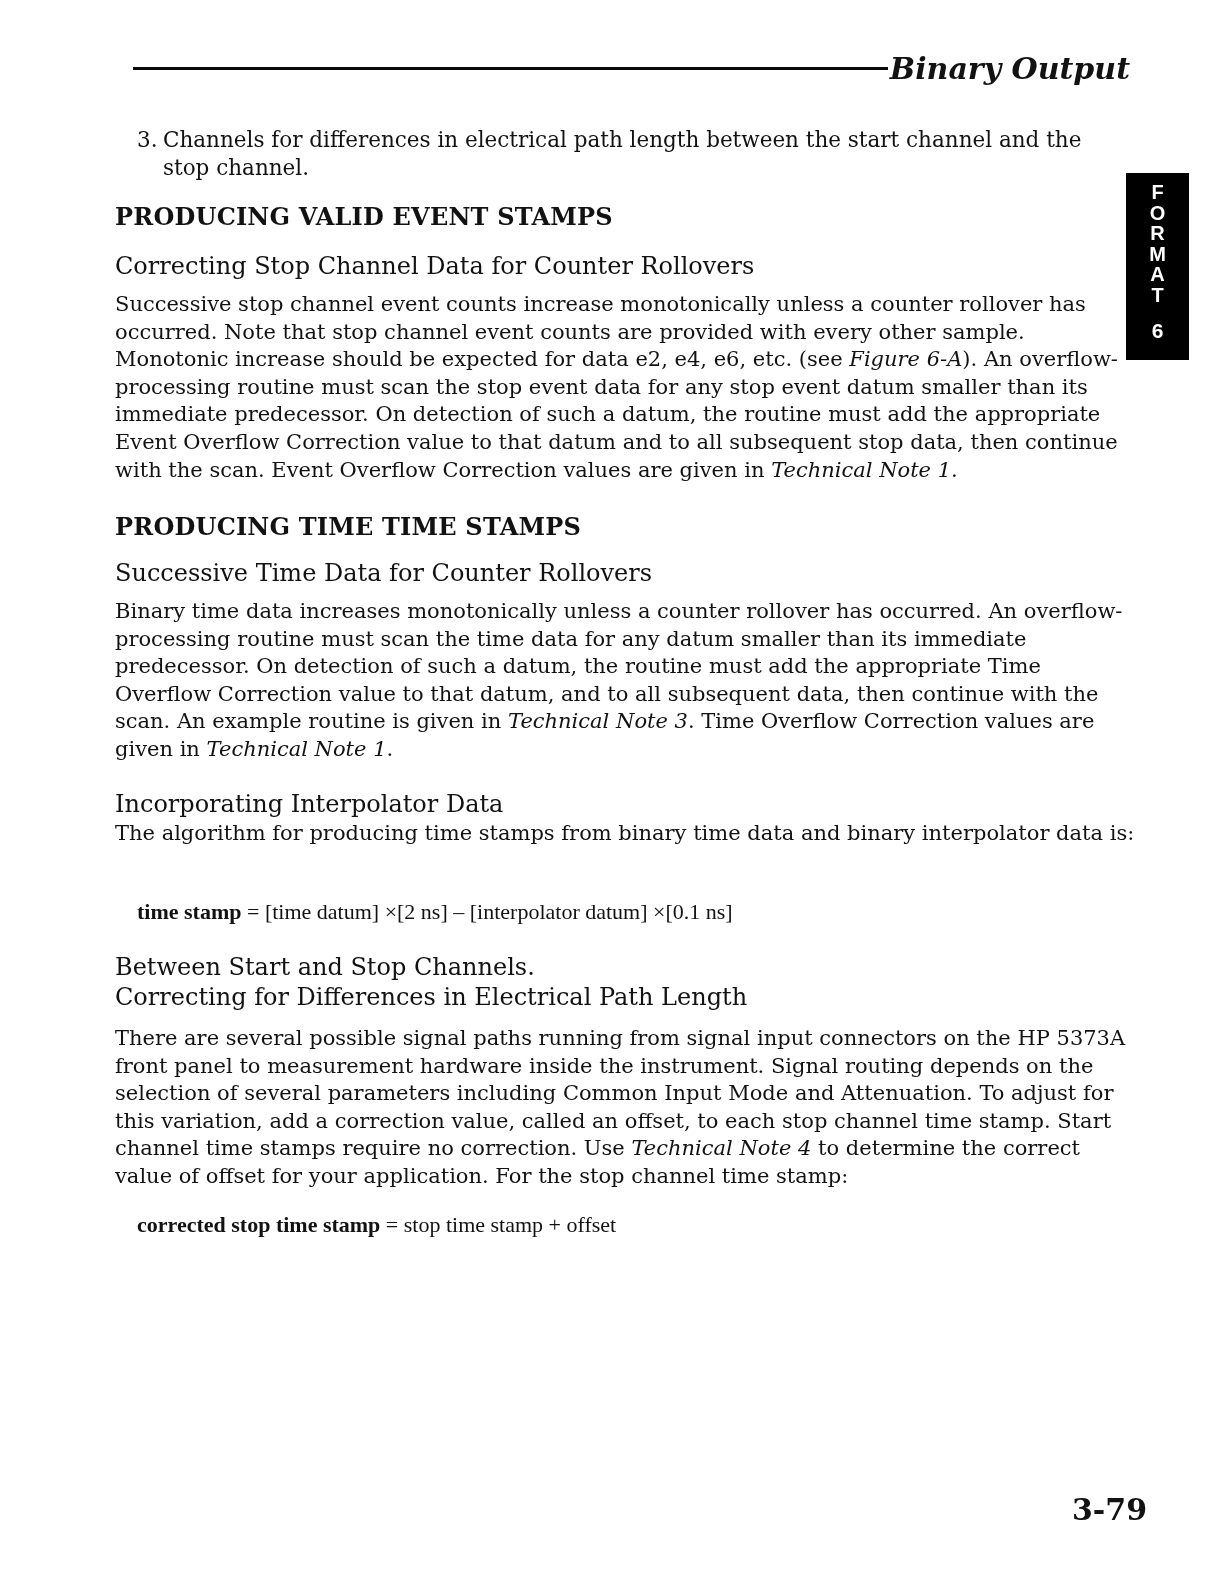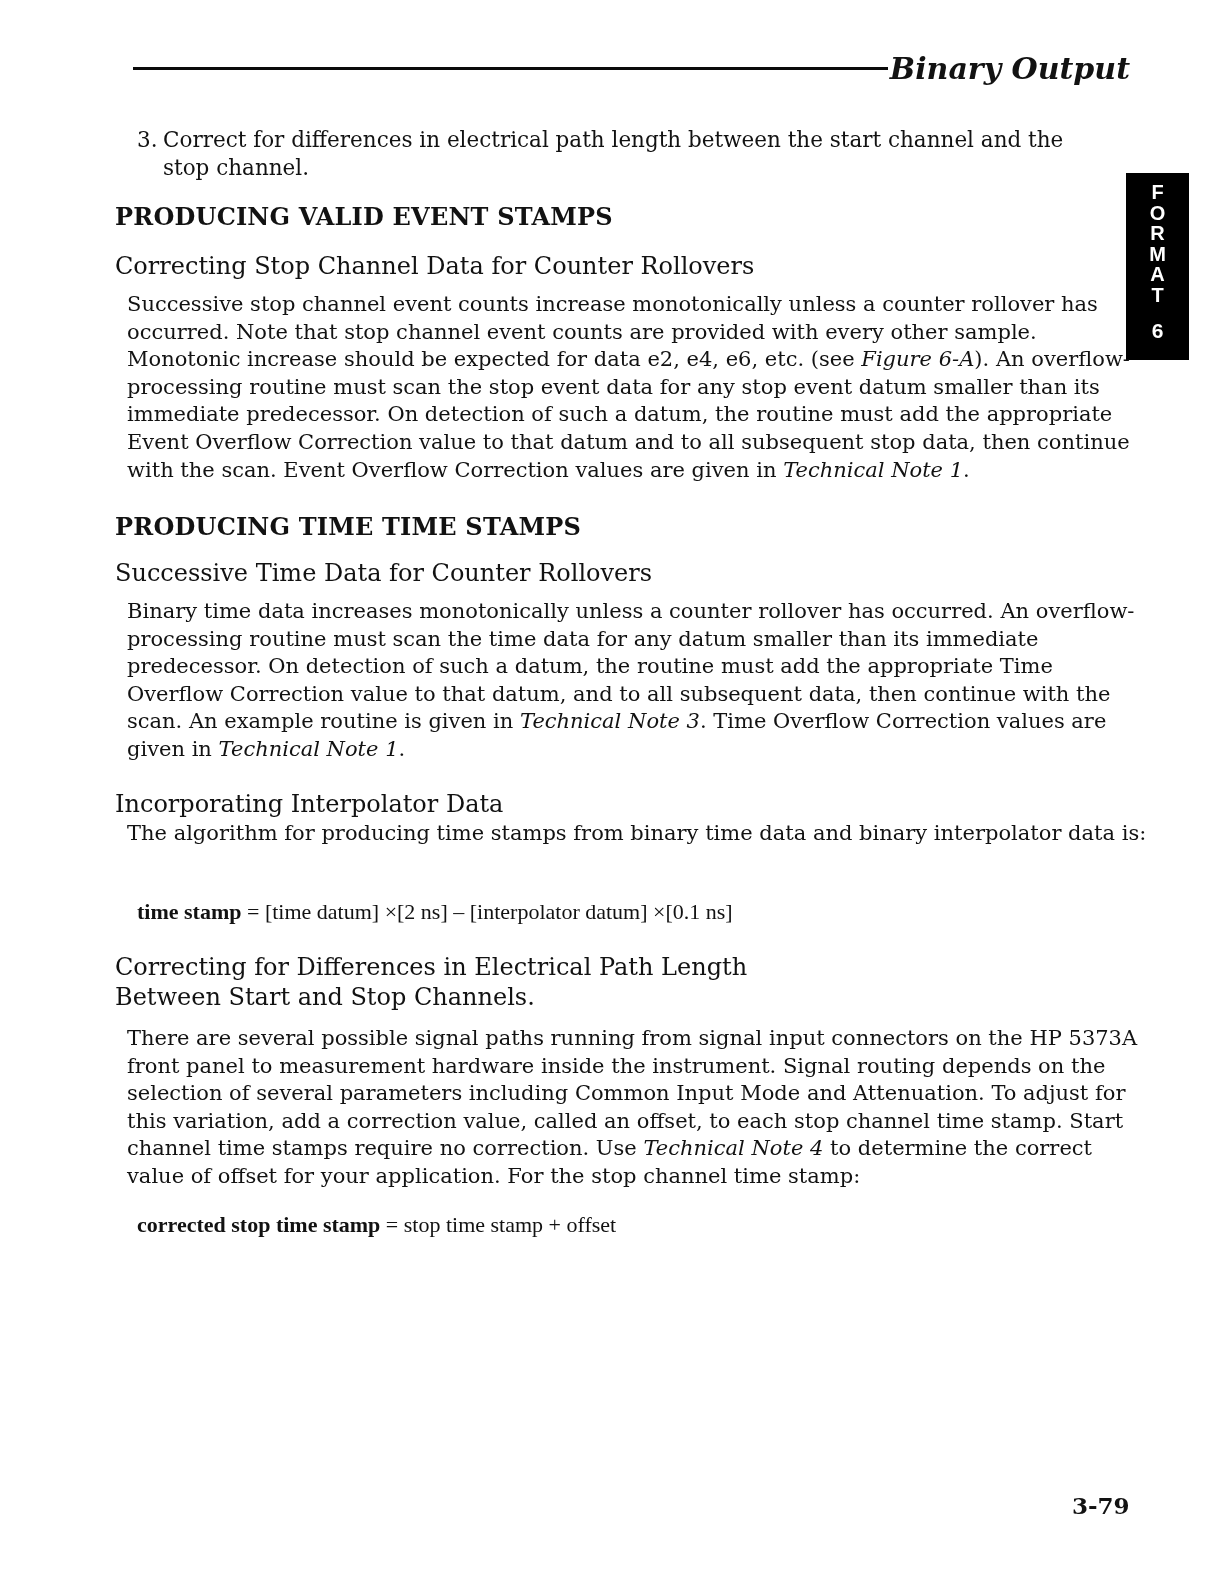--- a/index.html
+++ b/index.html
@@ -53,28 +53,27 @@
     left: 115px; font-size: 24px; font-weight: bold; letter-spacing: 0.2px;
     white-space: nowrap;
   }
   .section-heading {
     left: 115px; font-size: 24px; font-weight: normal; line-height: 30px;
     white-space: nowrap;
   }
   .body-par {
     left: 115px; width: 1020px; font-size: 21px; line-height: 27.6px;
     text-align: left;
-    margin-left: 12px;
   }
   .formula {
     left: 137px; font-size: 22px; white-space: nowrap; font-family: Liberation Serif, serif;
   }
 
   .page-number {
-    top: 1492px; left: 1072px; font-size: 23px; font-weight: 600;
+    top: 1492px; left: 1072px; font-size: 30px; font-weight: 600;
   }
 </style>
 </head>
 <body>
 
 <div class="abs header-row">
   <div class="header-rule"></div>
   <div class="running-title">Binary Output</div>
 </div>
 
@@ -83,35 +82,35 @@
   <div class="tab-letter">O</div>
   <div class="tab-letter">R</div>
   <div class="tab-letter">M</div>
   <div class="tab-letter">A</div>
   <div class="tab-letter">T</div>
   <div class="tab-number">6</div>
 </div>
 
 <div class="abs list-item">
   <span class="list-num">3.</span>
-  <span class="list-text">Correct for differences in electrical path length between the start channel and the stop channel.</span>
+  <span class="list-text">Channels for differences in electrical path length between the start channel and the stop channel.</span>
 </div>
 
 <div class="abs eyebrow" style="top:202px">PRODUCING VALID EVENT STAMPS</div>
 <div class="abs section-heading" style="top:251px">Correcting Stop Channel Data for Counter Rollovers</div>
 <div class="abs body-par" style="top:291px"><span>Successive stop channel event counts increase monotonically unless a counter rollover has occurred. Note that stop channel event counts are provided with every other sample. Monotonic increase should be expected for data e2, e4, e6, etc. (see </span><span style="font-style: italic;">Figure 6-A</span><span>). An overflow-processing routine must scan the stop event data for any stop event datum smaller than its immediate predecessor. On detection of such a datum, the routine must add the appropriate Event Overflow Correction value to that datum and to all subsequent stop data, then continue with the scan. Event Overflow Correction values are given in </span><span style="font-style: italic;">Technical Note 1</span><span>.</span></div>
 
 <div class="abs eyebrow" style="top:512px">PRODUCING TIME TIME STAMPS</div>
 <div class="abs section-heading" style="top:558px">Successive Time Data for Counter Rollovers</div>
 <div class="abs body-par" style="top:598px"><span>Binary time data increases monotonically unless a counter rollover has occurred. An overflow-processing routine must scan the time data for any datum smaller than its immediate predecessor. On detection of such a datum, the routine must add the appropriate Time Overflow Correction value to that datum, and to all subsequent data, then continue with the scan. An example routine is given in </span><span style="font-style: italic;">Technical Note 3</span><span>. Time Overflow Correction values are given in </span><span style="font-style: italic;">Technical Note 1</span><span>.</span></div>
 
 <div class="abs section-heading" style="top:789px">Incorporating Interpolator Data</div>
 <div class="abs body-par" style="top:820px">The algorithm for producing time stamps from binary time data and binary interpolator data is:</div>
 <div class="abs formula" style="top:899px"><span style="font-weight: bold;">time stamp</span><span> = [time datum] ×[2 ns] – [interpolator datum] ×[0.1 ns]</span></div>
 
 <div class="abs section-heading" style="top:952px">
+  <div>Between Start and Stop Channels.</div>
   <div>Correcting for Differences in Electrical Path Length</div>
-  <div>Between Start and Stop Channels.</div>
 </div>
 <div class="abs body-par" style="top:1025px"><span>There are several possible signal paths running from signal input connectors on the HP 5373A front panel to measurement hardware inside the instrument. Signal routing depends on the selection of several parameters including Common Input Mode and Attenuation. To adjust for this variation, add a correction value, called an offset, to each stop channel time stamp. Start channel time stamps require no correction. Use </span><span style="font-style: italic;">Technical Note 4</span><span> to determine the correct value of offset for your application. For the stop channel time stamp:</span></div>
 <div class="abs formula" style="top:1212px"><span style="font-weight: bold;">corrected stop time stamp</span><span> = stop time stamp + offset</span></div>
 
 <div class="abs page-number">3-79</div>
 
 </body></html>

